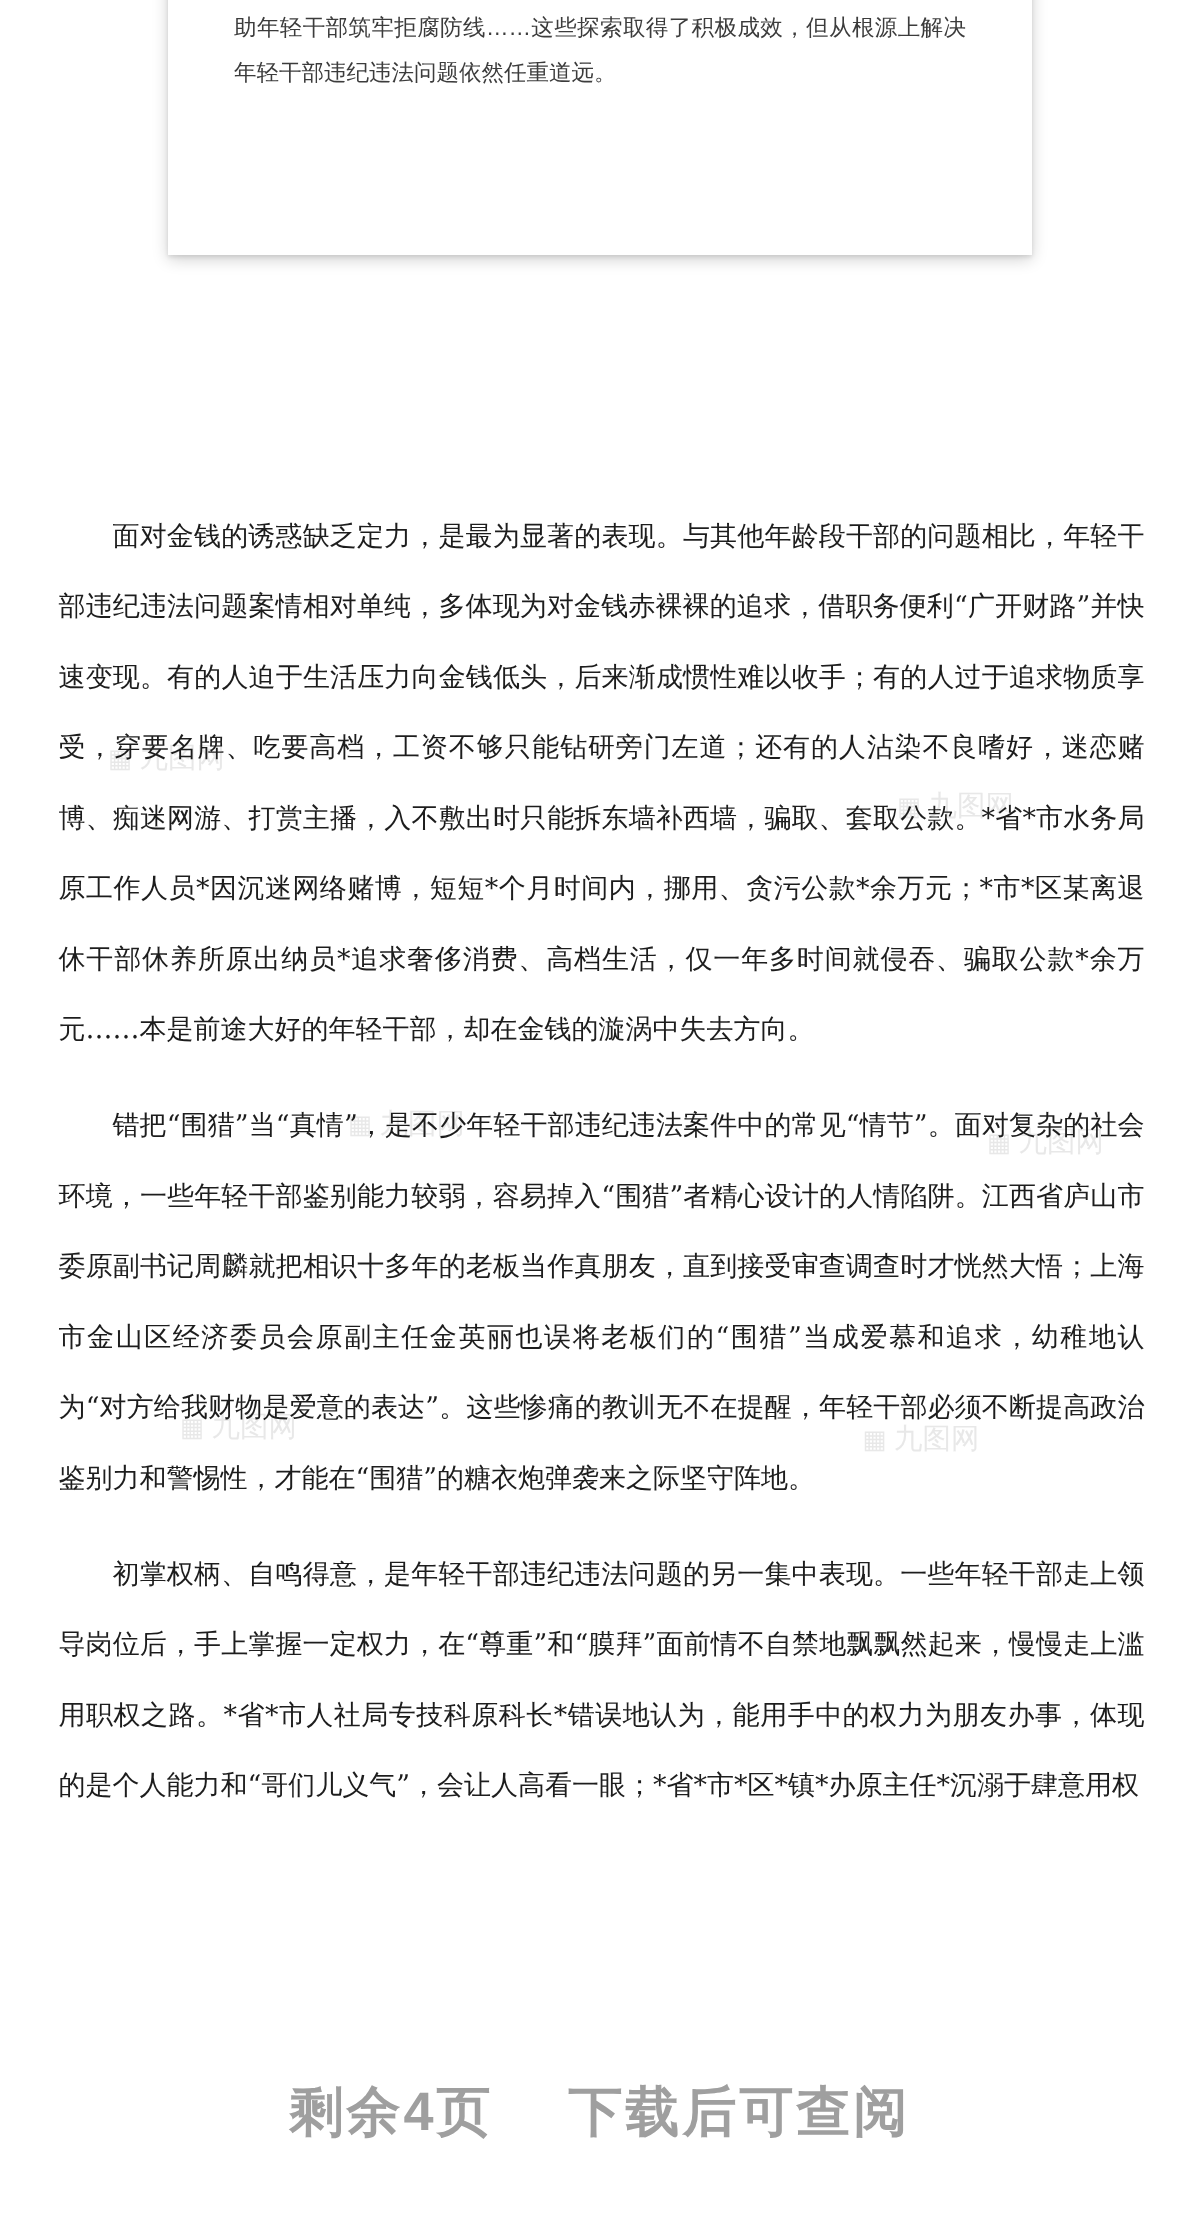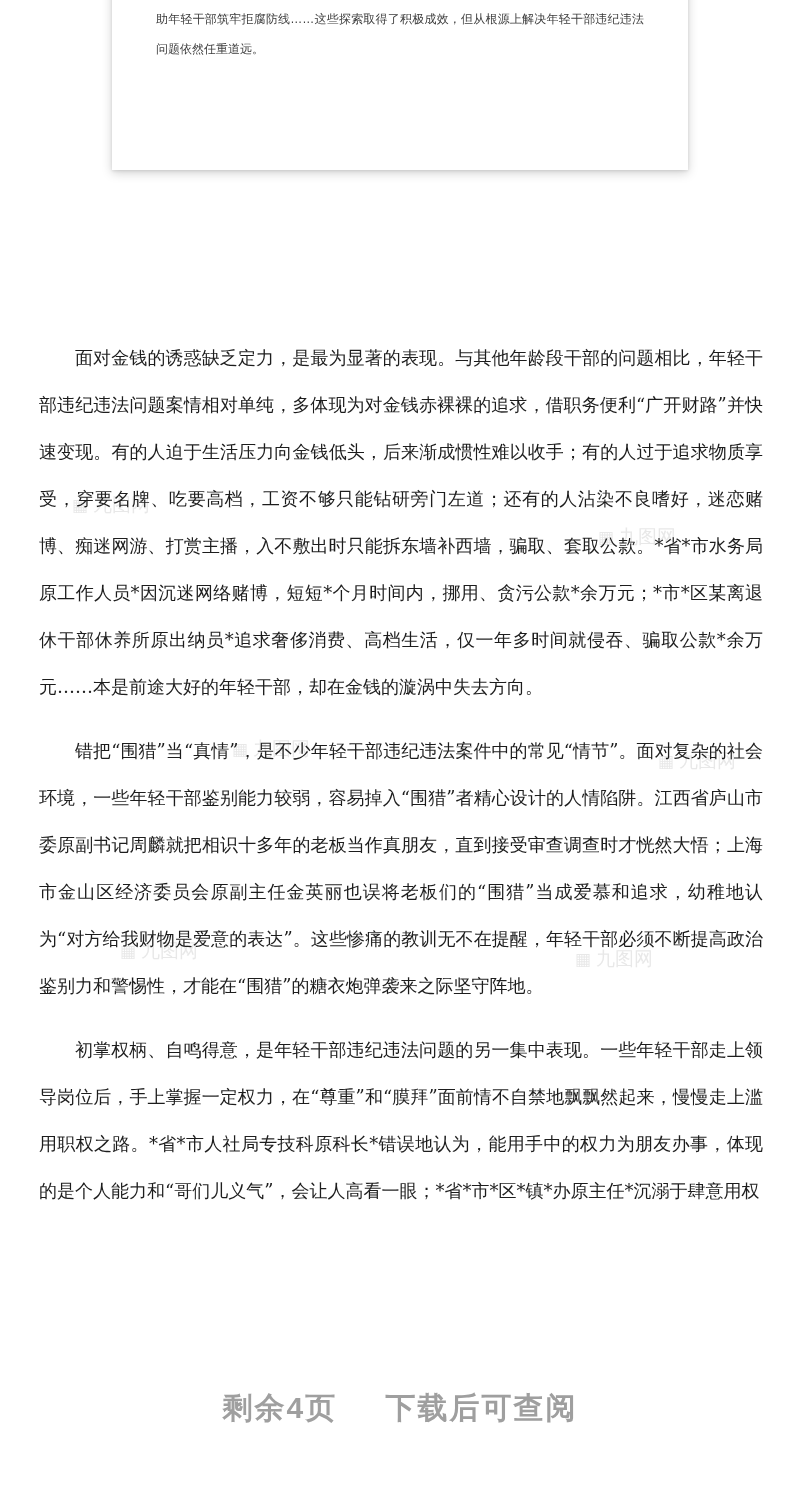--- a/index.html
+++ b/index.html
@@ -22,21 +22,21 @@
     top: -34px;
     width: 576px;
     height: 204px;
     background: #ffffff;
     box-shadow: 0 3px 10px rgba(0,0,0,0.18), 0 1px 3px rgba(0,0,0,0.10);
     box-sizing: border-box;
     padding: 38px 44px 0 44px;
   }
   .prev-page-text {
     margin: 0;
-    font-size: 12px;
+    font-size: 15px;
     line-height: 30px;
     color: #3c3c3c;
     text-align: justify;
     word-break: break-all;
     font-family: Liberation Sans, sans-serif;
   }
 
   
   .doc-body {
     position: absolute;
@@ -81,21 +81,21 @@
   .footer-notice {
     position: absolute;
     left: 0;
     right: 0;
     top: 1386px;
     height: 44px;
     line-height: 44px;
     text-align: center;
     color: #9f9f9f;
     font-family: "Liberation Sans", sans-serif;
-    font-size: 30px;
+    font-size: 36px;
     font-weight: bold;
     letter-spacing: 2px;
   }
   .footer-notice .gap-right { margin-left: 38px; }
 </style>
 </head>
 <body>
 
 <div>
 

